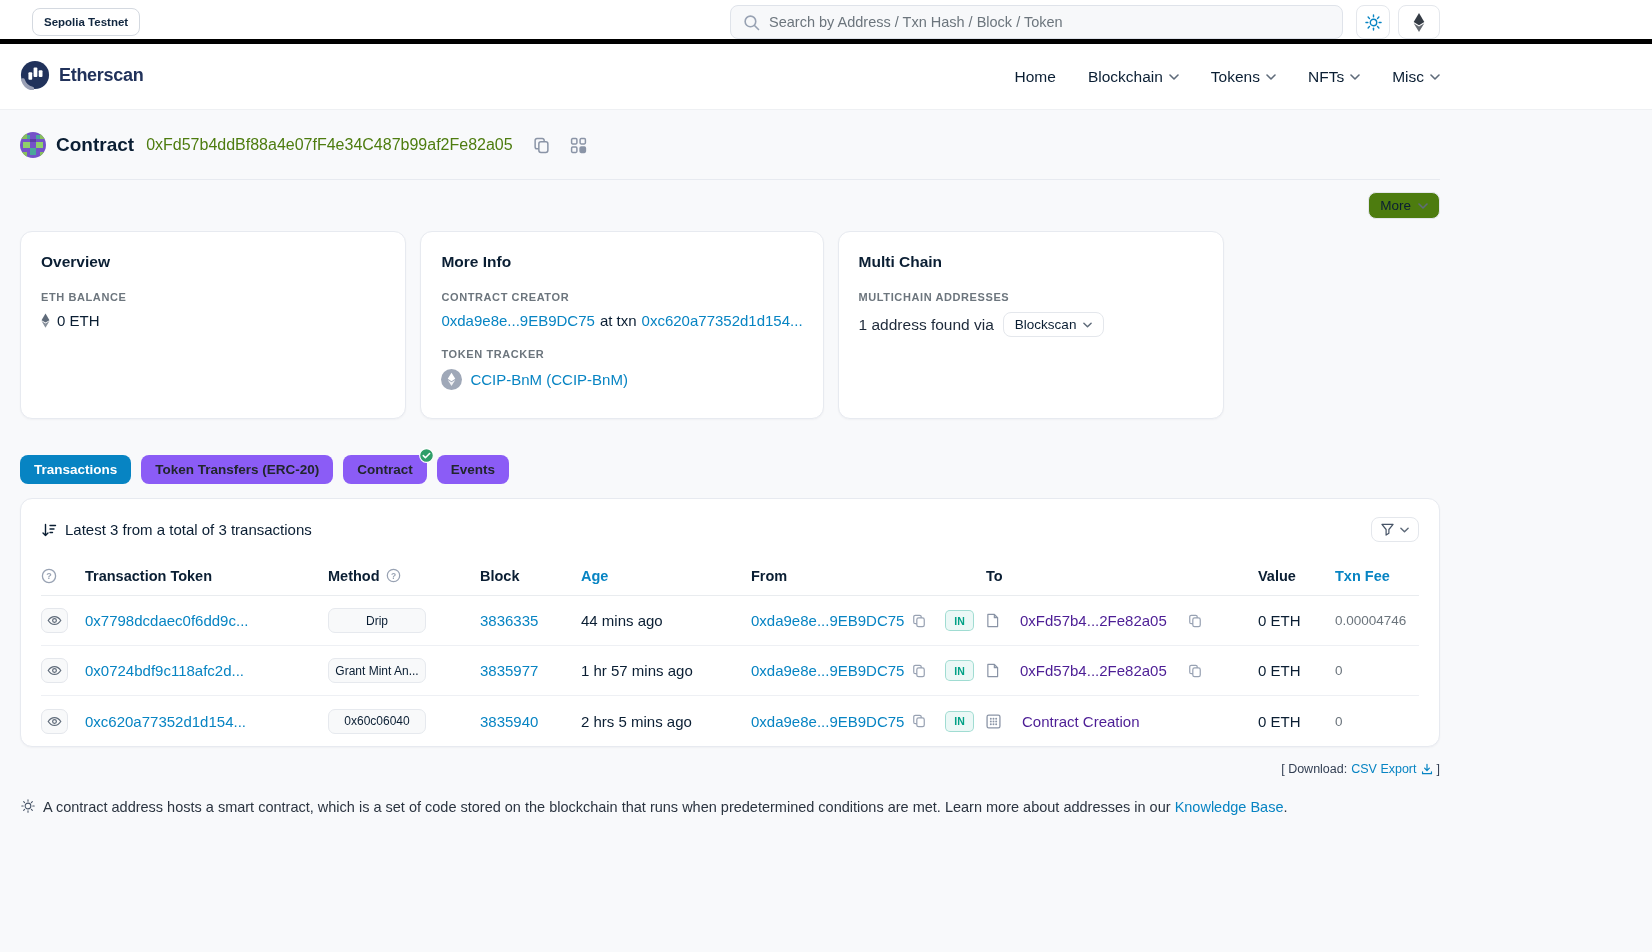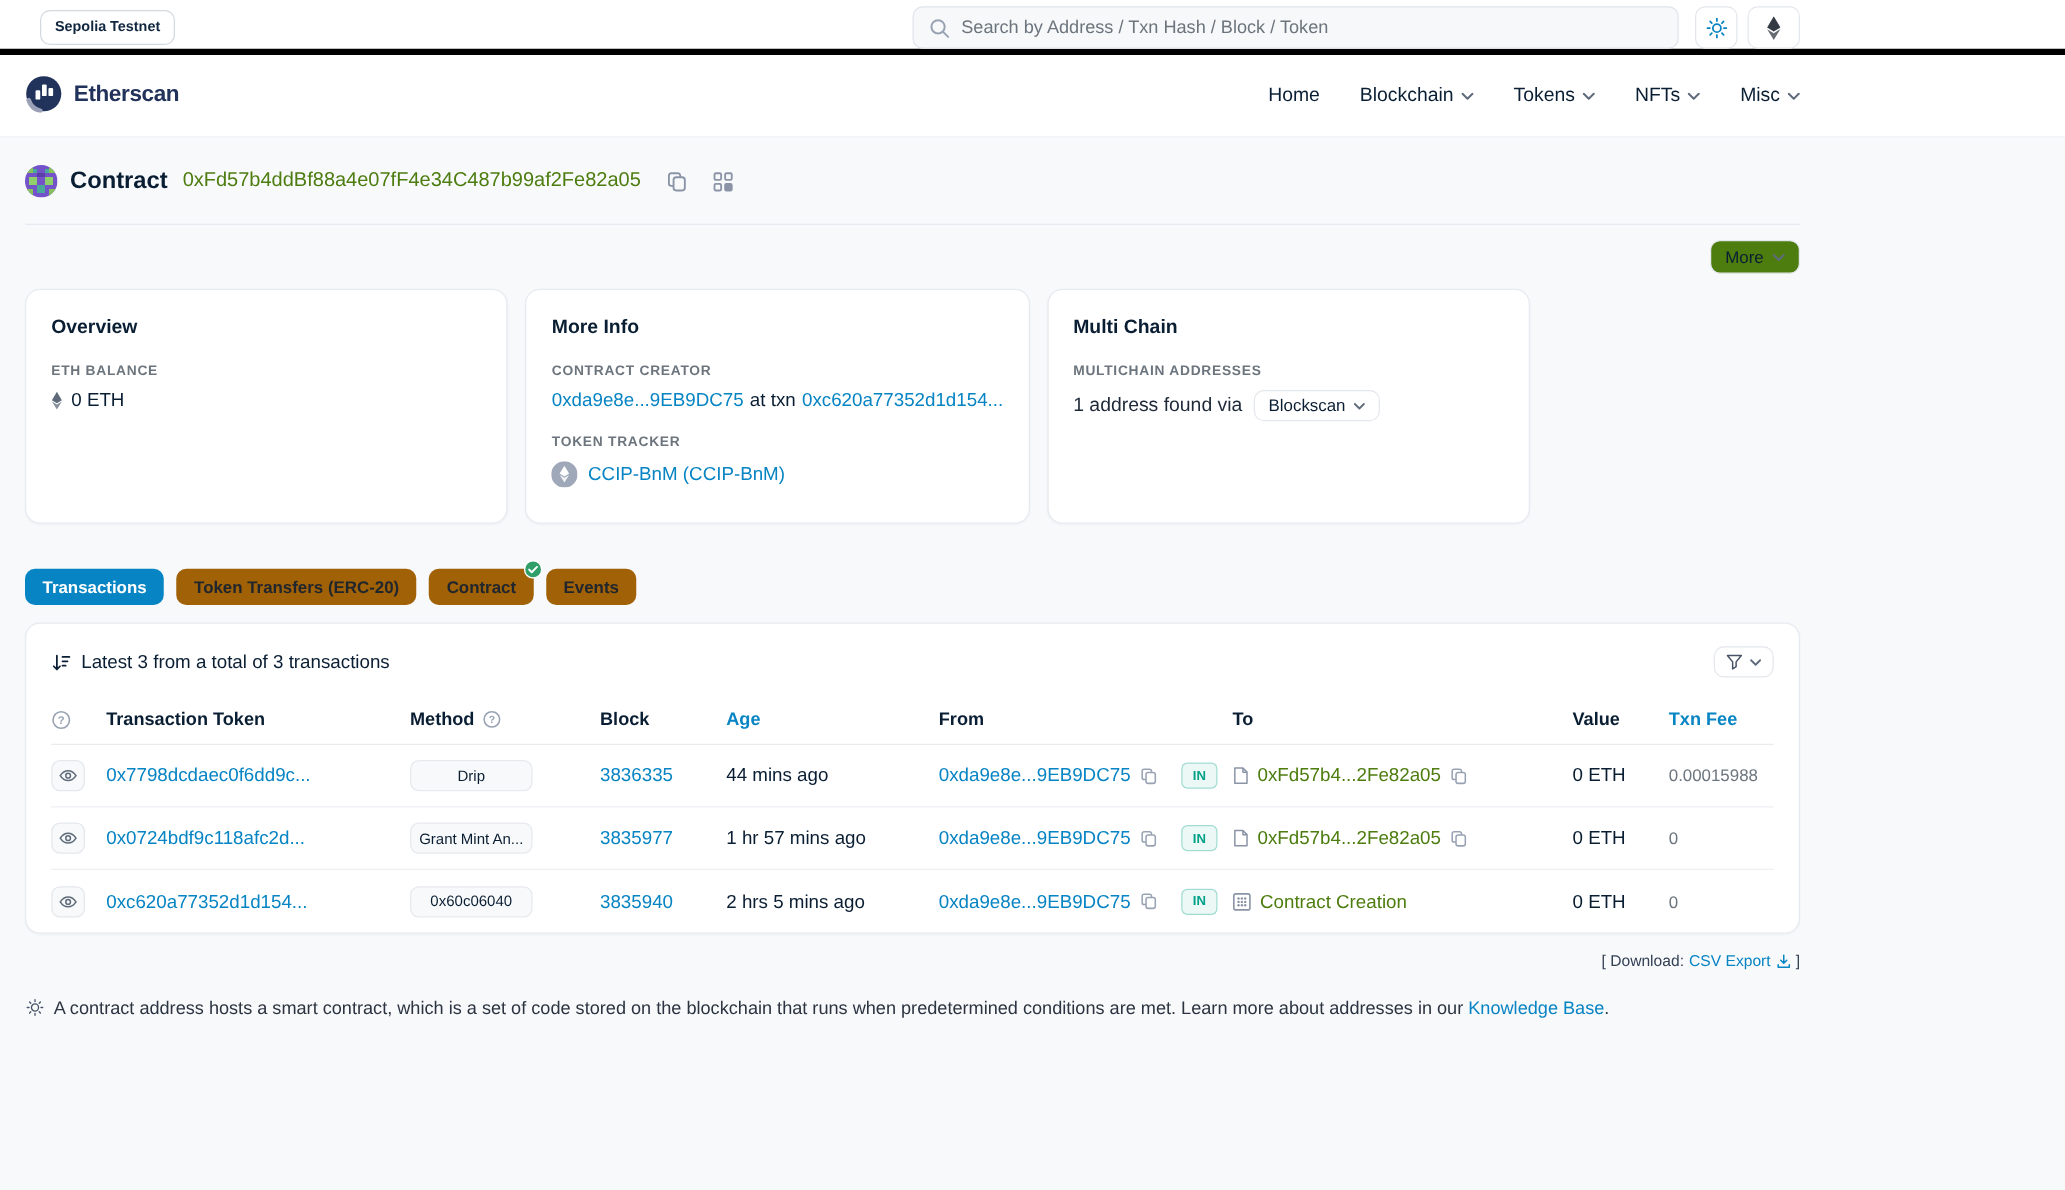--- a/index.html
+++ b/index.html
@@ -87,21 +87,21 @@
   .blockscan-btn {
     display:flex; align-items:center; gap:7px; padding:4px 11px;
     border:1px solid #e4e7ec; border-radius:8px; background:#fff;
     font-size:13.5px; color:#0a1e33; cursor:pointer;
   }
 
   
   .tabs { display:flex; align-items:center; gap:10px; margin-top:36px; }
   .tab {
     position:relative; padding:7px 14px; border-radius:8px;
-    background:#a16207; color:#21262c; font-size:13.5px; font-weight:600; cursor:pointer;
+    background:#8b5cf6; color:#21262c; font-size:13.5px; font-weight:600; cursor:pointer;
   }
   .tab.active { background:#0784c3; color:#fff; }
   .tab-badge { position:absolute; top:-7px; right:-7px; }
 
   
   .table-card {
     width:1420px; margin-top:14px; background:#fff;
     border:1px solid #e7eaf0; border-radius:12px;
     box-shadow:0 1px 2px rgba(16,24,40,.04);
   }
@@ -132,21 +132,21 @@
     font-size:12px; color:#0a1e33; cursor:pointer;
     overflow:hidden; white-space:nowrap;
   }
   .from-cell { display:flex; align-items:center; gap:8px; }
   .copy-btn { display:flex; cursor:pointer; }
   .in-badge {
     width:29px; height:21px; display:flex; align-items:center; justify-content:center;
     font-size:10.5px; font-weight:700; color:#00a186;
     background:rgba(0,161,134,.08); border:1px solid rgba(0,161,134,.32); border-radius:5px;
   }
-  .to-cell { display:flex; align-items:center; gap:7px; color:#4d7c0f; }
+  .to-cell { display:flex; align-items:center; gap:21px; color:#4c1d95; }
   .fee-cell { font-size:13.5px; color:#6c757d; }
 
   .download-row {
     width:1420px; display:flex; justify-content:flex-end; align-items:center; gap:4px;
     margin-top:15px; font-size:12.5px; color:#344054;
   }
   .download-row .link { display:flex; align-items:center; gap:4px; }
 
   .note-row {
     width:1420px; margin-top:21px; display:flex; align-items:flex-start; gap:7px;
@@ -461,21 +461,21 @@
           </span>
         <span>0xFd57b4...2Fe82a05</span>
         <span class="copy-btn">
             <svg width="14" height="14" viewBox="0 0 16 16" fill="none" stroke="#98a2b3" stroke-width="1.4" stroke-linejoin="round">
               <rect x="5.5" y="4.5" width="8.5" height="10" rx="2"></rect>
               <path d="M10.5 4.5V3.2A1.7 1.7 0 0 0 8.8 1.5H3.7A1.7 1.7 0 0 0 2 3.2v6.1A1.7 1.7 0 0 0 3.7 11h1.8"></path>
             </svg>
           </span>
       </div>
       <div>0 ETH</div>
-      <div class="fee-cell">0.00015988</div>
+      <div class="fee-cell">0.00004746</div>
     </div>
 
     <div class="tx-grid tx-row">
       <div>
           <span class="eye-btn">
             <svg width="15" height="15" viewBox="0 0 16 16" fill="none" stroke="#5f6b7a" stroke-width="1.3">
               <path d="M1.3 8S4 3.8 8 3.8 14.7 8 14.7 8 12 12.2 8 12.2 1.3 8 1.3 8z"></path>
               <circle cx="8" cy="8" r="2"></circle>
             </svg>
           </span>

